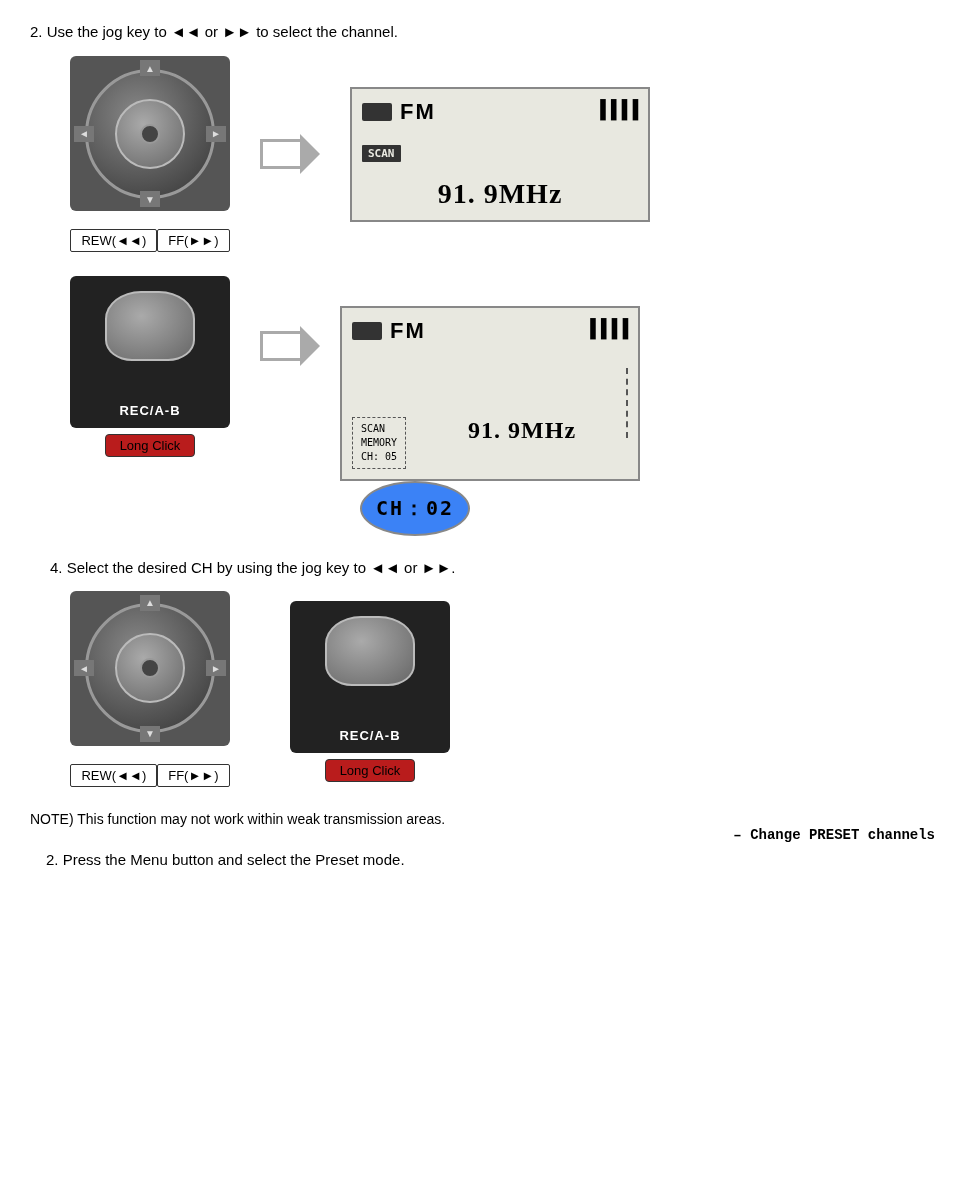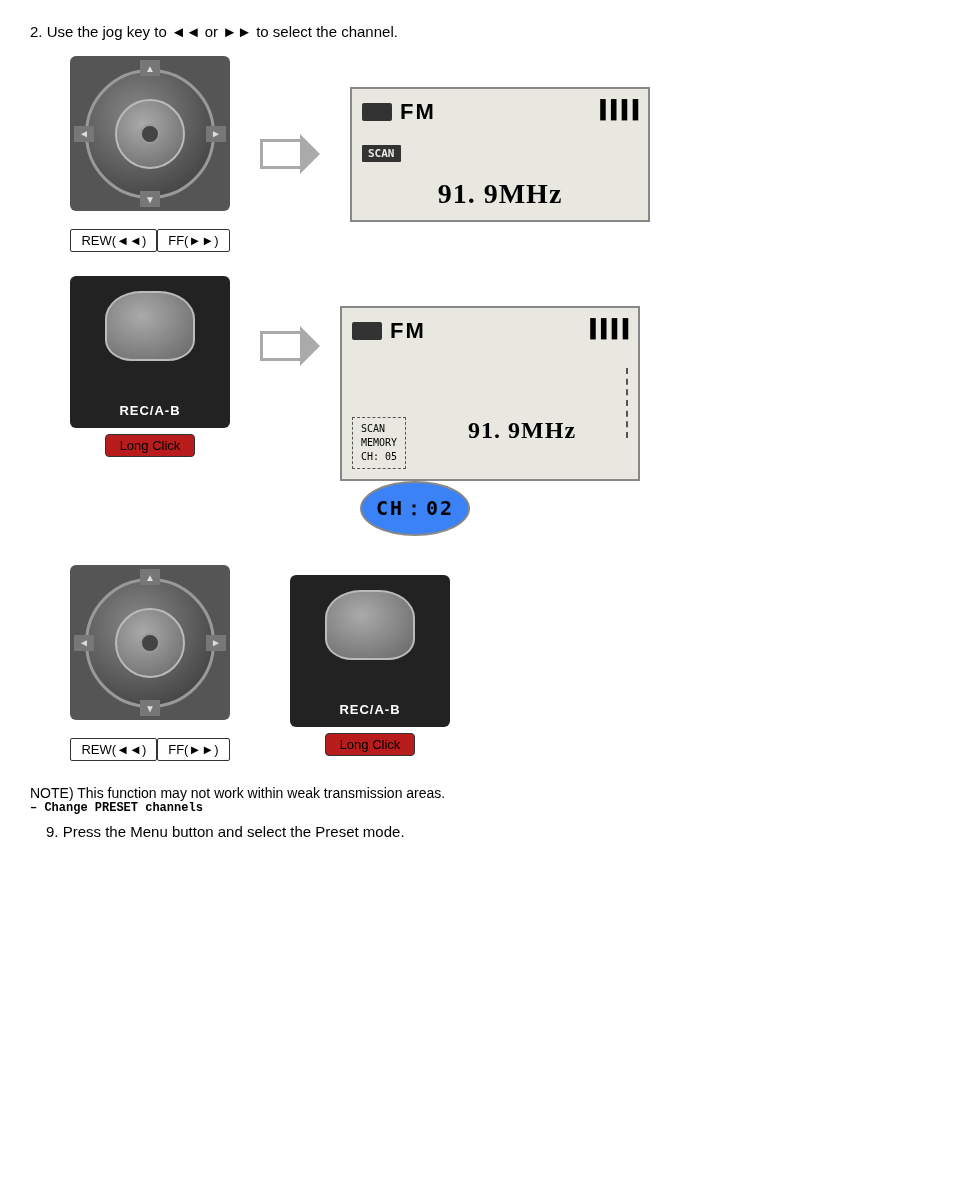--- a/index.html
+++ b/index.html
@@ -272,24 +272,25 @@
       flex-direction: column;
       align-items: center;
     }
 
     .note-text {
       margin-top: 10px;
       margin-bottom: 0;
       font-size: 14px;
     }
     .change-preset-heading {
-      font-size: 12px;
+      font-size: 14px;
       font-weight: bold;
       margin-bottom: 8px;
       font-family: 'Courier New', monospace;
+      text-align: right;
     }
     .press-menu-text {
       font-size: 15px;
       margin-left: 16px;
     }
 
     .step3-diagram {
       display: flex;
       align-items: flex-start;
       gap: 30px;
@@ -393,20 +394,23 @@
           <span>CH：02</span>
         </div>
       </div>
     </div>
   </div>
 </div>
 
 <div style="height:50px;"></div>
 
 <div class="section">
+  <div class="step4-text">
+    <span>4.   Select the desired CH by using the jog key to  ◄◄  or  ►►.</span>
+  </div>
   <div class="section4-diagrams" style="padding-left:40px;margin-top:10px;">
 
     <div class="jog-block-bottom">
       <div class="jog-img">
         <div class="outer-ring"></div>
         <div class="inner-ring"></div>
         <div class="center-dot"></div>
         <div class="arrow-tab top">▲</div>
         <div class="arrow-tab bottom">▼</div>
         <div class="arrow-tab left">◄</div>
@@ -427,14 +431,14 @@
     </div>
   </div>
 </div>
 
 <div class="section note-text">
   <span>NOTE) This function may not work within weak transmission areas.</span>
 </div>
 
 <div class="section">
   <div class="change-preset-heading">– Change PRESET channels</div>
-  <div class="press-menu-text">9. Press the Menu button and select the Preset mode.</div>
+  <div class="press-menu-text">2. Press the Menu button and select the Preset mode.</div>
 </div>
 
 </body></html>

